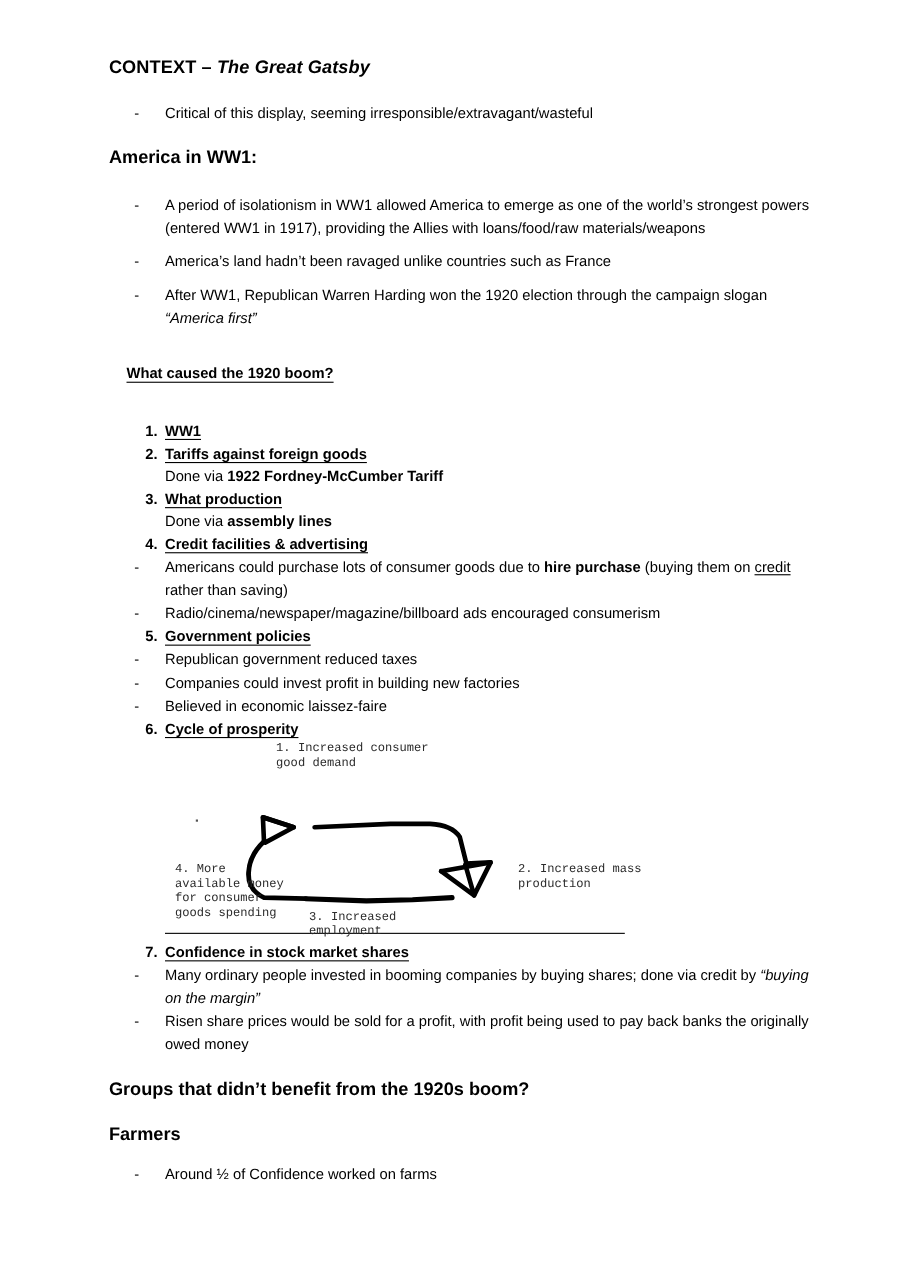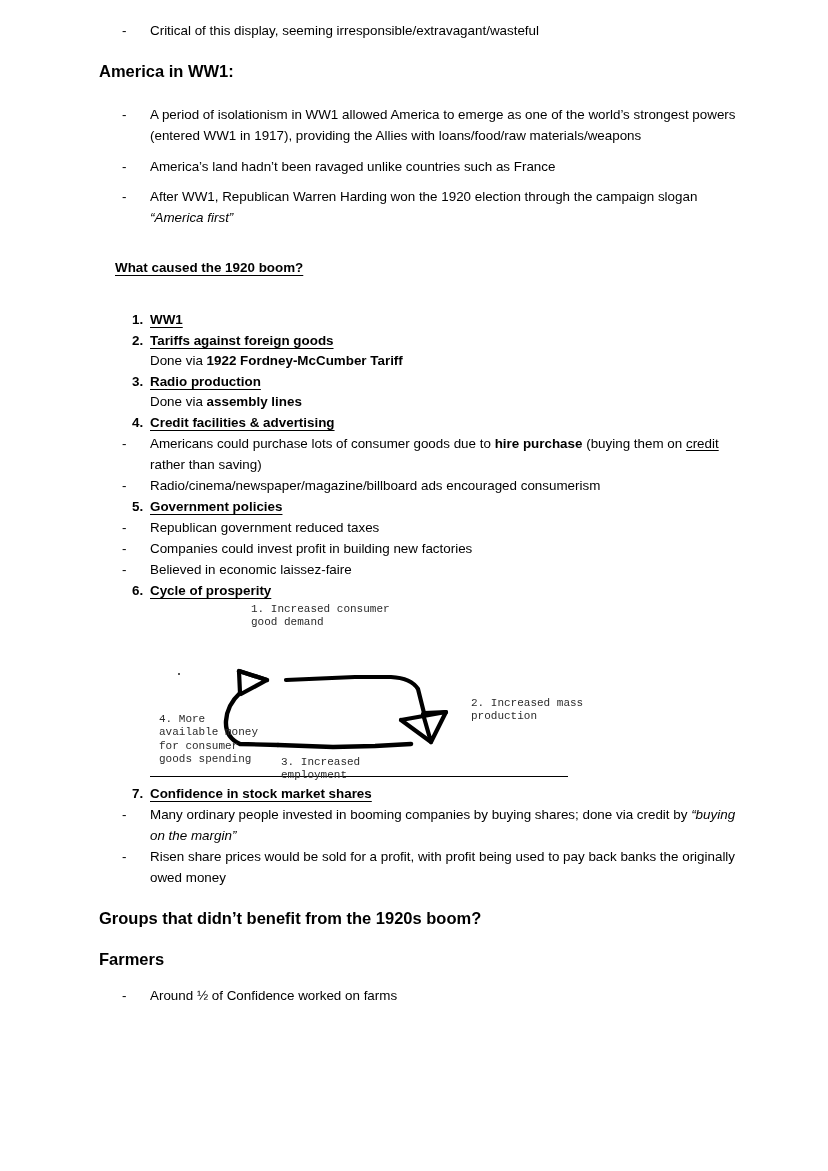--- a/index.html
+++ b/index.html
@@ -140,21 +140,21 @@
   }
   .diagram svg { display: block; }
   .dg-label {
     position: absolute;
     font-size: 11px;
     line-height: 13.2px;
     color: #2b2b2b;
     font-family: Liberation Mono, monospace;
   }
   .dg-1 { left: 108px;  top: 2px;   width: 150px; }
-  .dg-2 { left: 328px;  top: 96px; width: 125px; }
+  .dg-2 { left: 328px;  top: 112px; width: 125px; }
   .dg-3 { left: 138px;  top: 155px; width: 110px; }
   .dg-4 { left: 16px;   top: 112px; width: 100px; }
   .dg-dot {
     position: absolute;
     left: 35px; top: 72px;
     width: 2px; height: 2px;
     background: #555;
   }
 
   .hrule {
@@ -163,20 +163,21 @@
     border-top: 1.6px solid #000;
     margin-left: 51px;
   }
 </style>
 </head>
 <body>
 
 <div class="page">
   <div class="doc">
 
+    <h1 class="doc-title"><span>CONTEXT – </span><span class="title-em">The Great Gatsby</span></h1>
 
     <div class="sp-20"></div>
 
     <ul class="bullet-list">
       <li class="bullet">Critical of this display, seeming irresponsible/extravagant/wasteful</li>
     </ul>
 
     <div class="sp-20"></div>
 
     <h2 class="h2">America in WW1:</h2>
@@ -203,21 +204,21 @@
       </li>
 
       <li class="num-item">
         <span class="num-label">2.</span>
         <span class="num-head">Tariffs against foreign goods</span>
       </li>
       <div class="sub-line"><span>Done via </span><span class="b">1922 Fordney-McCumber Tariff</span></div>
 
       <li class="num-item">
         <span class="num-label">3.</span>
-        <span class="num-head">Radio production</span>
+        <span class="num-head">What production</span>
       </li>
       <div class="sub-line"><span>Done via </span><span class="b">assembly lines</span></div>
 
       <li class="num-item">
         <span class="num-label">4.</span>
         <span class="num-head">Credit facilities &amp; advertising</span>
       </li>
       <div class="sub-dash"><span>Americans could purchase lots of consumer goods due to </span><span class="b">hire purchase</span><span> (buying them on </span><span class="u">credit</span><span> rather than saving)</span></div>
       <div class="sub-dash">Radio/cinema/newspaper/magazine/billboard ads encouraged consumerism</div>
 

